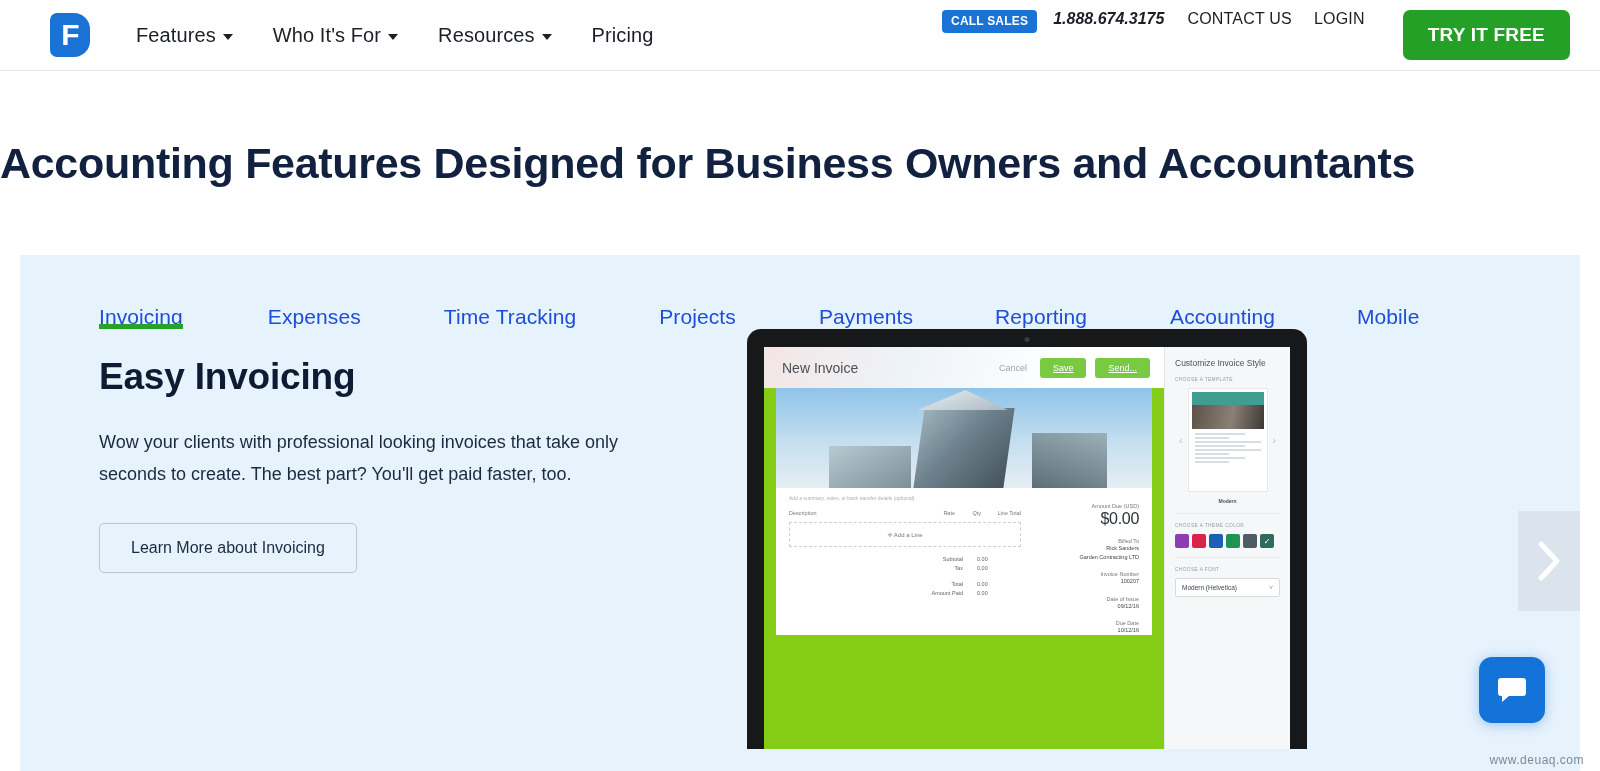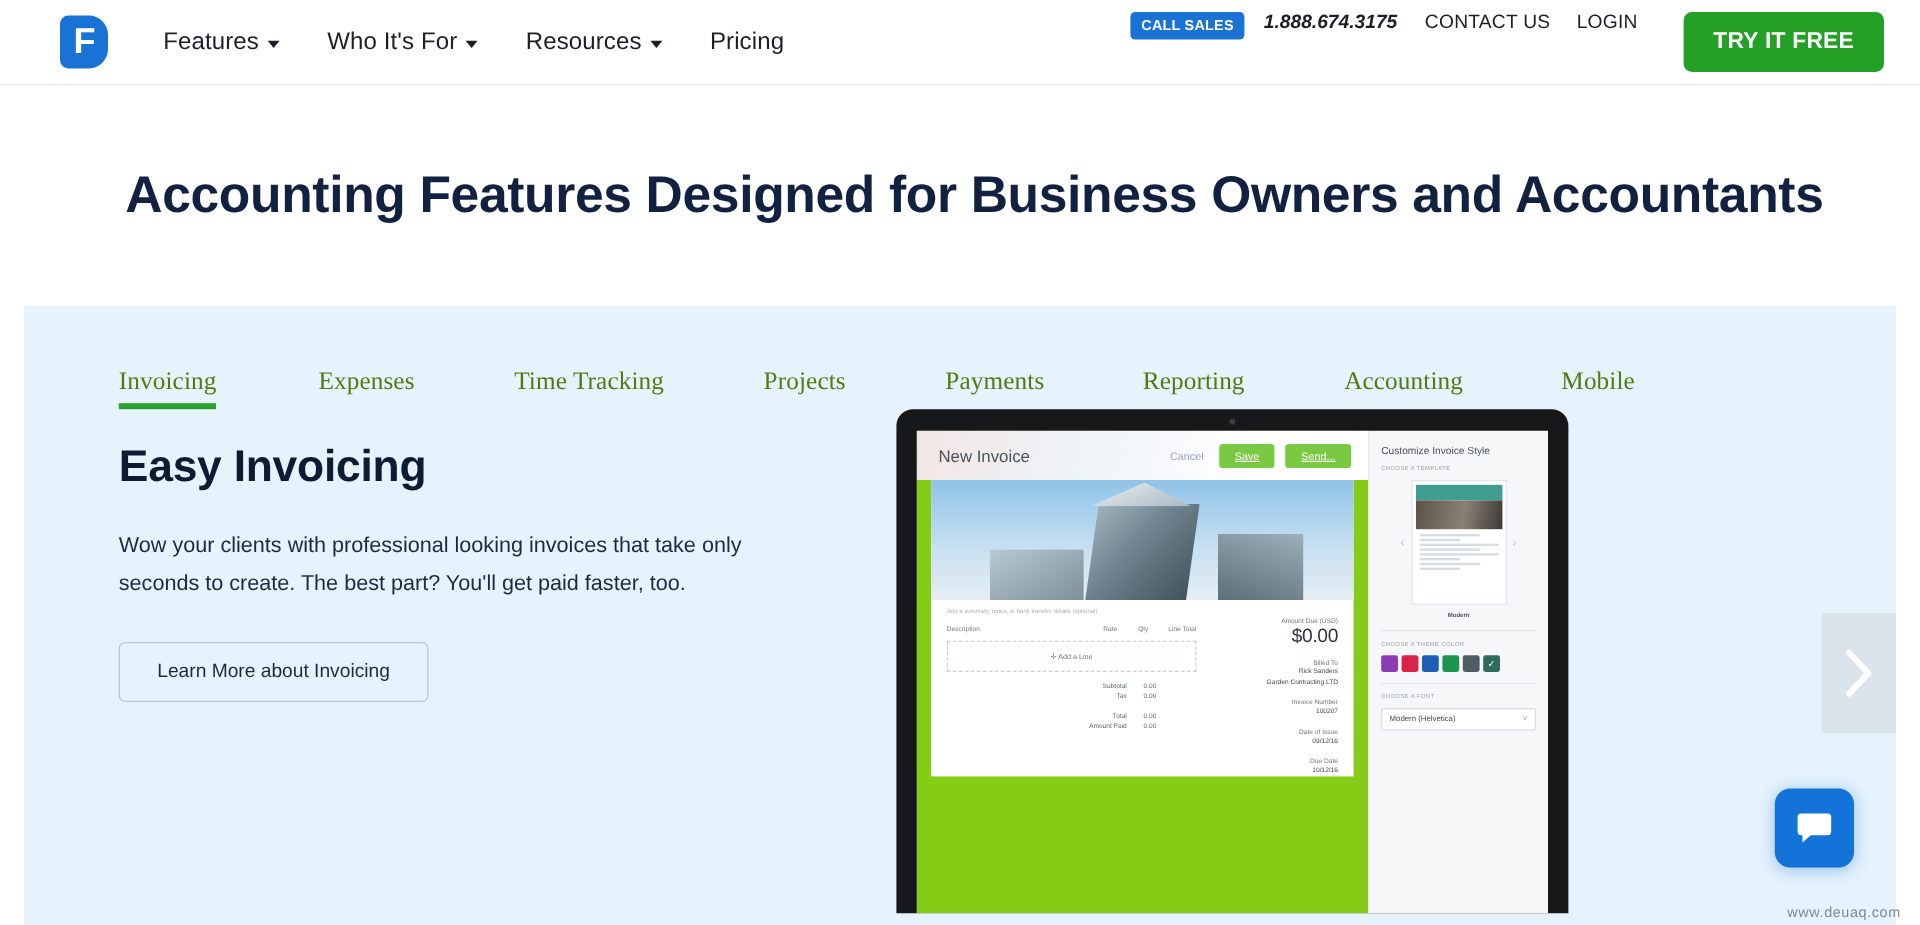--- a/index.html
+++ b/index.html
@@ -103,23 +103,22 @@
     cursor: pointer;
     white-space: nowrap;
     font-family: "Liberation Sans", sans-serif;
   }
 
   
   .hero {
     height: 184px;
     display: flex;
     align-items: center;
-    justify-content: center;
+    justify-content: flex-start;
     background: #ffffff;
-    padding-left: 24px;
   }
   .hero h1 {
     font-size: 43px;
     font-weight: bold;
     color: #11213f;
     letter-spacing: -0.3px;
     text-align: center;
     white-space: nowrap;
   }
 
@@ -132,27 +131,25 @@
     overflow: hidden;
   }
 
   .tabs {
     display: flex;
     padding: 50px 0 0 79px;
     gap: 0;
   }
   .tab {
     font-size: 21px;
-    color: #4d7c0f;
+    color: #1d4ed8;
     letter-spacing: 0.1px;
-    padding-bottom: 11px;
     position: relative;
     cursor: pointer;
     white-space: nowrap;
-    font-family: Liberation Serif, serif;
   }
   .tab.active { font-weight: normal; }
   .tab.active::after {
     content: "";
     position: absolute;
     left: 0; right: 0; bottom: 0;
     height: 5px;
     background: #27a22a;
   }
   .tab-gap-1 { width: 85px; }
@@ -308,21 +305,21 @@
   .totrow .val { width: 44px; text-align: left; }
   .totals .spacer { height: 7px; }
 
   .amt-lbl { font-size: 5.5px; color: #6f7980; }
   .amt-big { font-size: 16px; color: #2b3238; margin-top: 1px; letter-spacing: -0.3px; }
   .r-lbl { font-size: 5.5px; color: #6f7980; margin-top: 10px; }
   .r-val { font-size: 5.5px; color: #3f474d; line-height: 8.5px; }
 
   
   .inv-side {
-    width: 150px;
+    width: 126px;
     background: #f5f7f9;
     border-left: 1px solid #e2e7eb;
     padding: 11px 10px;
     position: relative;
   }
   .side-title { font-size: 8.5px; color: #4a5158; margin-bottom: 9px; }
   .side-lbl { font-size: 4.8px; color: #96a0a8; letter-spacing: 0.4px; margin-bottom: 6px; }
   .tpl-row { display: flex; align-items: center; justify-content: center; gap: 5px; }
   .chev { color: #b9c2c9; font-size: 10px; cursor: pointer; }
   .tpl-card {

